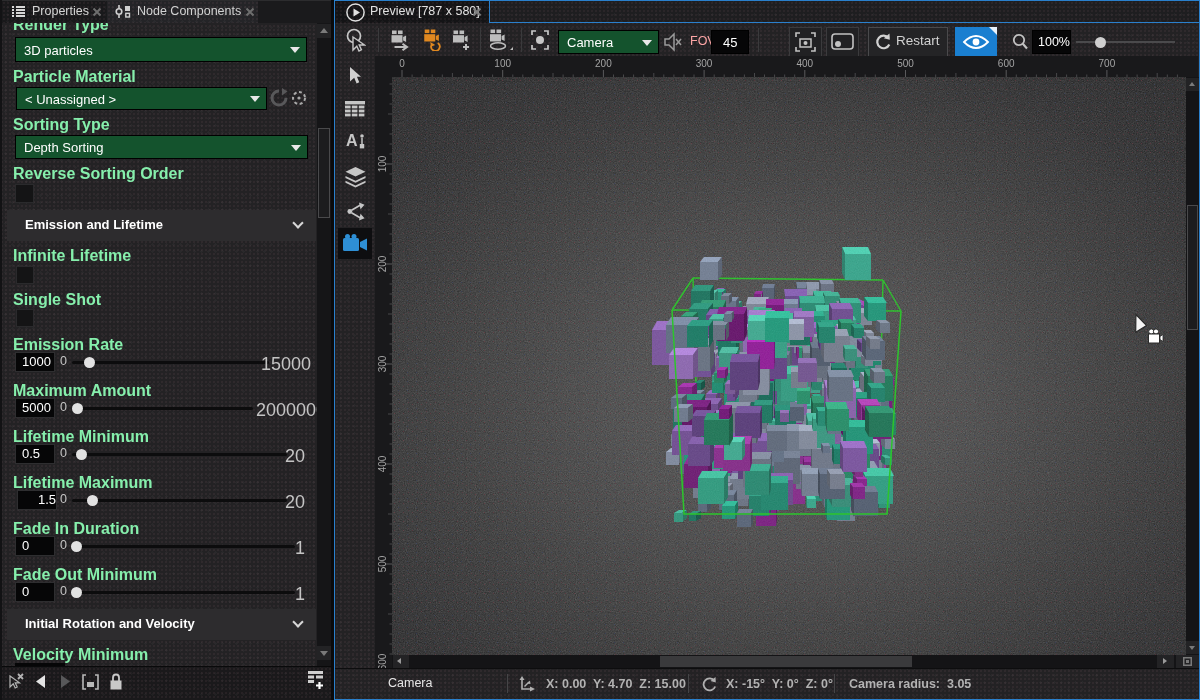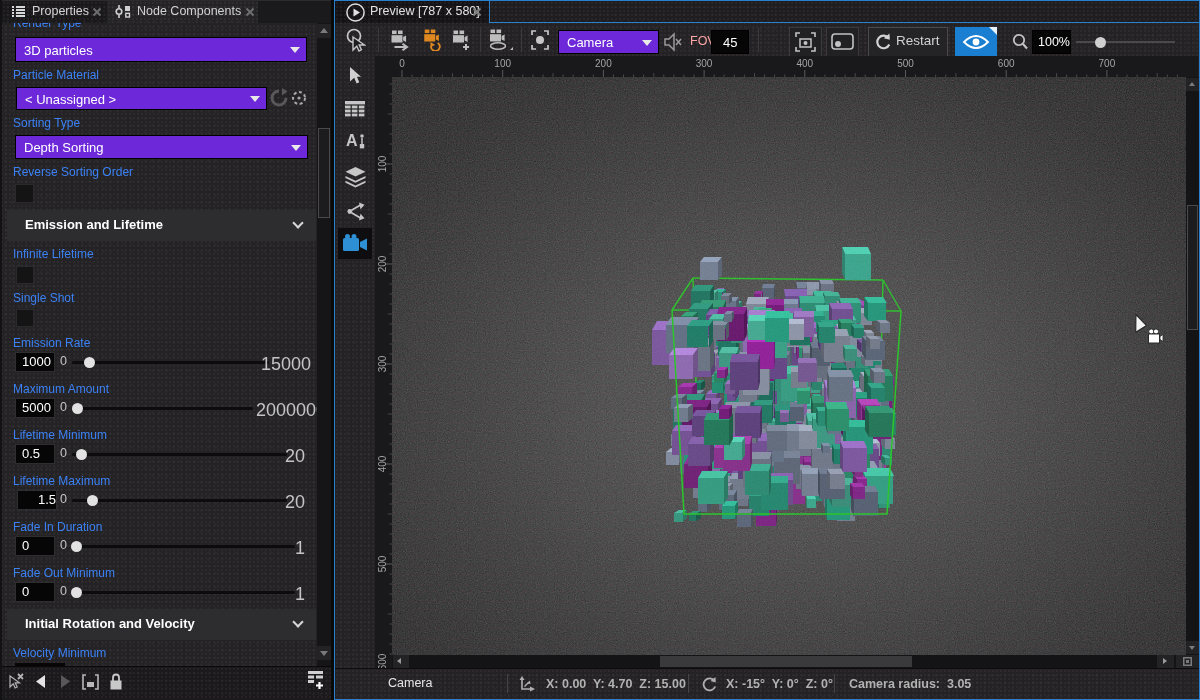--- a/index.html
+++ b/index.html
@@ -1,21 +1,21 @@
 <!DOCTYPE html>
 <html><head><meta charset="utf-8"><style>
 html,body{margin:0;padding:0;width:1200px;height:700px;overflow:hidden;background:#0b0b0c;
 font-family:"Liberation Sans",sans-serif;-webkit-font-smoothing:antialiased;}
 *{box-sizing:border-box;}
 .abs{position:absolute;}
 .dots{background-image:radial-gradient(rgba(255,175,190,0.055) 1px,transparent 1.25px),
  radial-gradient(rgba(255,255,255,0.03) 1px,transparent 1.25px);
  background-size:4px 4px,7px 7px;background-position:0 0,2px 3px;}
-.lbl{position:absolute;font-size:12px;color:#3b82f6;white-space:nowrap;}
-.dd{position:absolute;background:#6d28d9;border:1px solid #000;color:#fff;font-size:13px;}
+.lbl{position:absolute;font-size:16px;color:#86efac;white-space:nowrap;font-weight:bold;}
+.dd{position:absolute;background:#14532d;border:1px solid #000;color:#fff;font-size:13px;}
 .dd .tx{position:absolute;left:8px;top:50%;transform:translateY(-50%);white-space:nowrap;}
 .dd .tri{position:absolute;right:6px;top:50%;margin-top:-2.5px;width:0;height:0;
  border-left:5.5px solid transparent;border-right:5.5px solid transparent;border-top:6px solid #e8e8e8;}
 .cb{position:absolute;width:18px;height:18px;background:#141415;border:1px solid #2a2a2c;}
 .inp{position:absolute;width:40px;height:20px;background:#060607;border:1px solid #2e2e30;
  color:#fff;font-size:13px;line-height:18px;padding-left:6px;}
 .shead{position:absolute;left:7px;width:309px;height:31px;background:#2d2c2e;}
 .shead .t{position:absolute;left:18px;top:7px;font-size:13px;font-weight:bold;color:#fff;}
 .chev{position:absolute;right:14px;top:9px;width:8px;height:8px;border-right:2.4px solid #d8d8d8;
  border-bottom:2.4px solid #d8d8d8;transform:rotate(45deg);}

